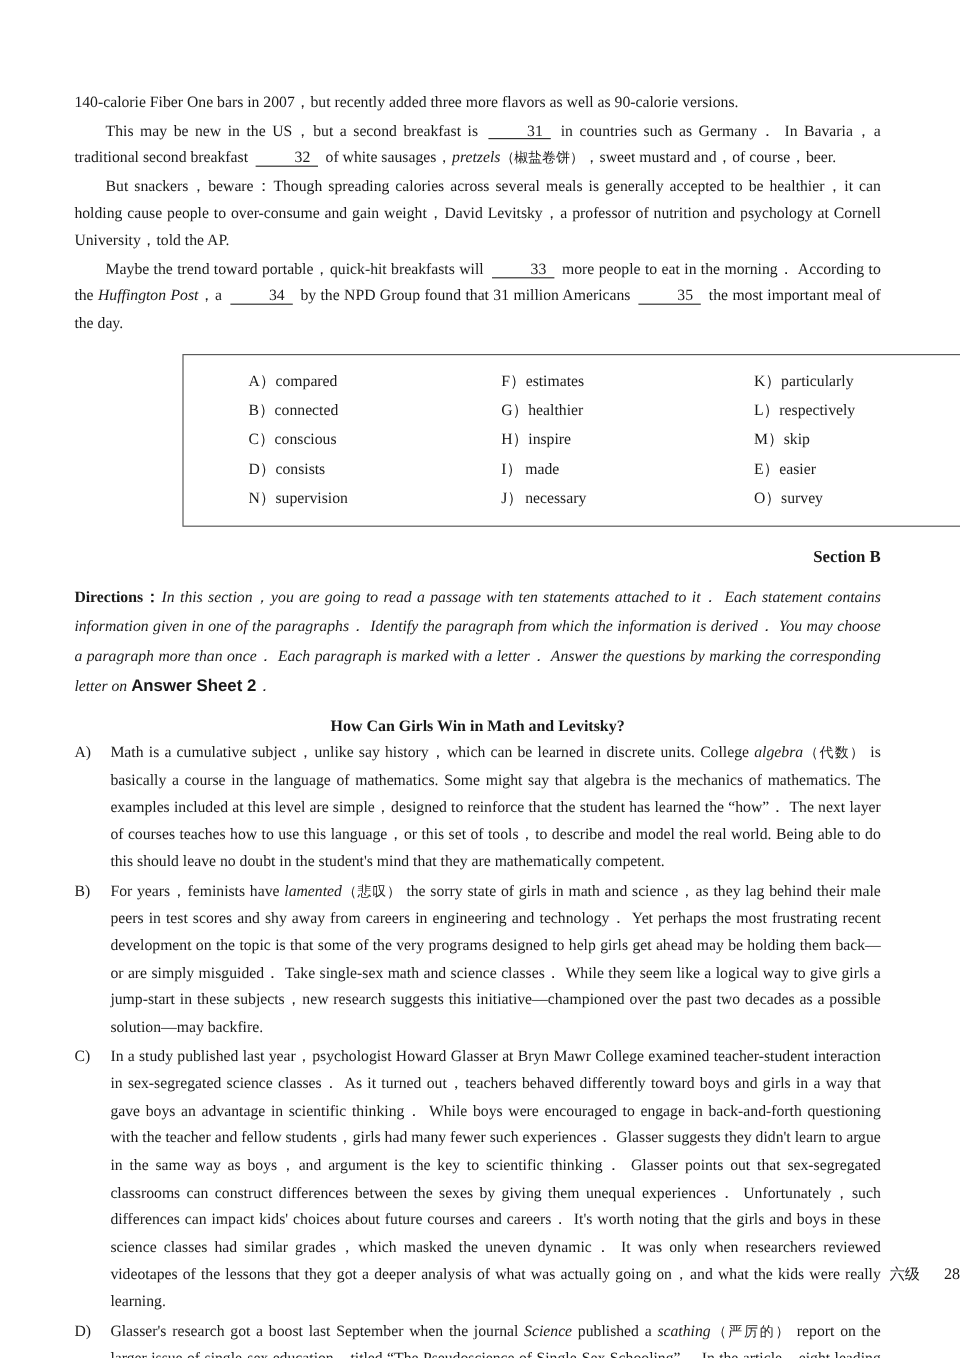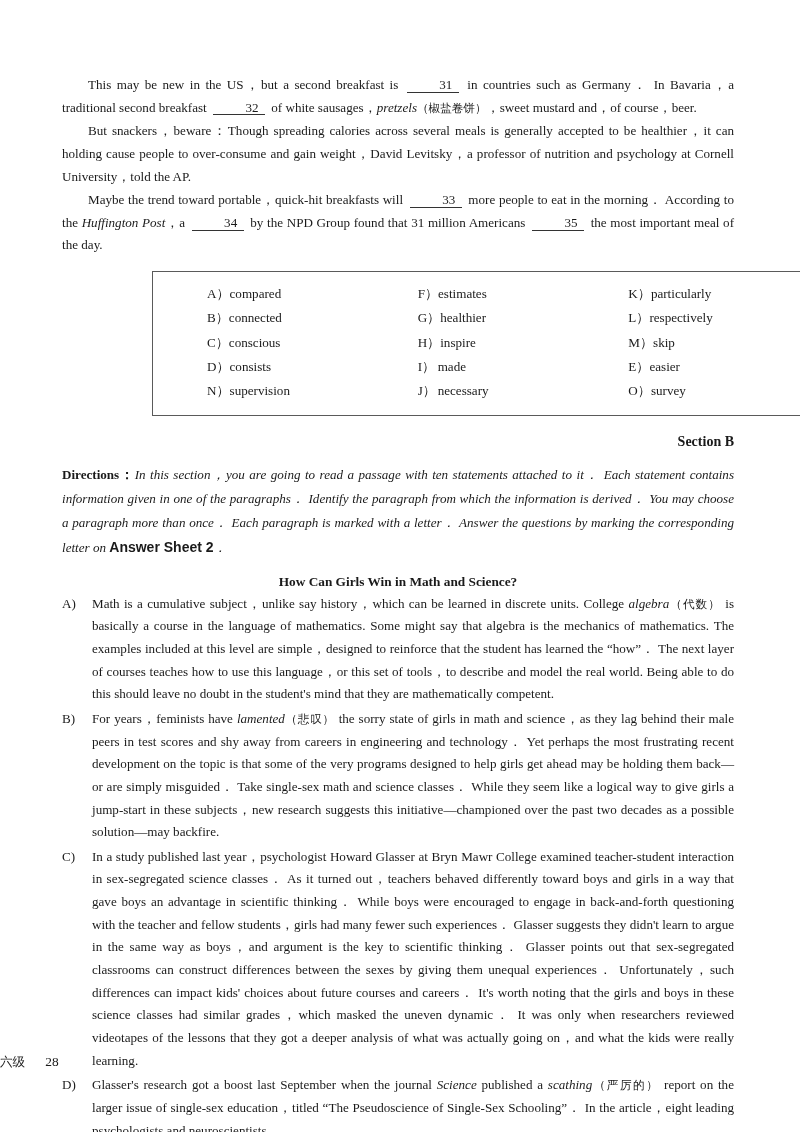--- a/index.html
+++ b/index.html
@@ -109,31 +109,32 @@
     line-height: 1.73;
     text-align: justify;
     text-justify: inter-word;
   }
 
   .footer {
     position: absolute;
     left: 0;
     top: 1054px;
     width: 800px;
-    text-align: left;
+    text-align: right;
     font-size: 13.4px;
   }
   .footer .fnum { margin-left: 20px; }
   .footer .flabel { font-family: "DejaVu Sans", sans-serif; font-size: 12.6px; }
 </style>
 </head>
 <body>
 
 <div class="page">
 
+  <p class="para">140-calorie Fiber One bars in 2007，but recently added three more flavors as well as 90-calorie versions.</p>
 
   <p class="para indent">
     <span>This may be new in the US，but a second breakfast is</span>
     <span class="blank">31</span>
     <span>in countries such as Germany． In Bavaria，a traditional second breakfast</span>
     <span class="blank">32</span>
     <span>of white sausages，</span><span class="it">pretzels</span><span class="cn">（椒盐卷饼）</span><span>，sweet mustard and，of course，beer.</span>
   </p>
 
   <p class="para indent">But snackers，beware：Though spreading calories across several meals is generally accepted to be healthier，it can holding cause people to over-consume and gain weight，David Levitsky，a professor of nutrition and psychology at Cornell University，told the AP.</p>
@@ -168,21 +169,21 @@
         <div class="wb-item"><span class="wb-letter">O）</span><span>survey</span></div>
       </div>
   </div>
 
   <div class="section-head">Section B</div>
 
   <p class="directions">
     <span class="lbl">Directions：</span><span>In this section，you are going to read a passage with ten statements attached to it． Each statement contains information given in one of the paragraphs． Identify the paragraph from which the information is derived． You may choose a paragraph more than once． Each paragraph is marked with a letter． Answer the questions by marking the corresponding letter on </span><span class="ans-sheet">Answer Sheet 2</span><span>．</span>
   </p>
 
-  <div class="passage-title">How Can Girls Win in Math and Science?</div>
+  <div class="passage-title">How Can Girls Win in Math and Levitsky?</div>
 
   <div id="paragraphs">
       <div class="lpara">
         <div class="lpara-letter">A)</div>
         <div class="lpara-body"><span>Math is a cumulative subject，unlike say history，which can be learned in discrete units. College </span><span class="it">algebra</span><span class="cn">（代数）</span><span> is basically a course in the language of mathematics. Some might say that algebra is the mechanics of mathematics. The examples included at this level are simple，designed to reinforce that the student has learned the “how”． The next layer of courses teaches how to use this language，or this set of tools，to describe and model the real world. Being able to do this should leave no doubt in the student's mind that they are mathematically competent.</span></div>
       </div>
       <div class="lpara">
         <div class="lpara-letter">B)</div>
         <div class="lpara-body"><span>For years，feminists have </span><span class="it">lamented</span><span class="cn">（悲叹）</span><span> the sorry state of girls in math and science，as they lag behind their male peers in test scores and shy away from careers in engineering and technology． Yet perhaps the most frustrating recent development on the topic is that some of the very programs designed to help girls get ahead may be holding them back—or are simply misguided． Take single-sex math and science classes． While they seem like a logical way to give girls a jump-start in these subjects，new research suggests this initiative—championed over the past two decades as a possible solution—may backfire.</span></div>
       </div>

